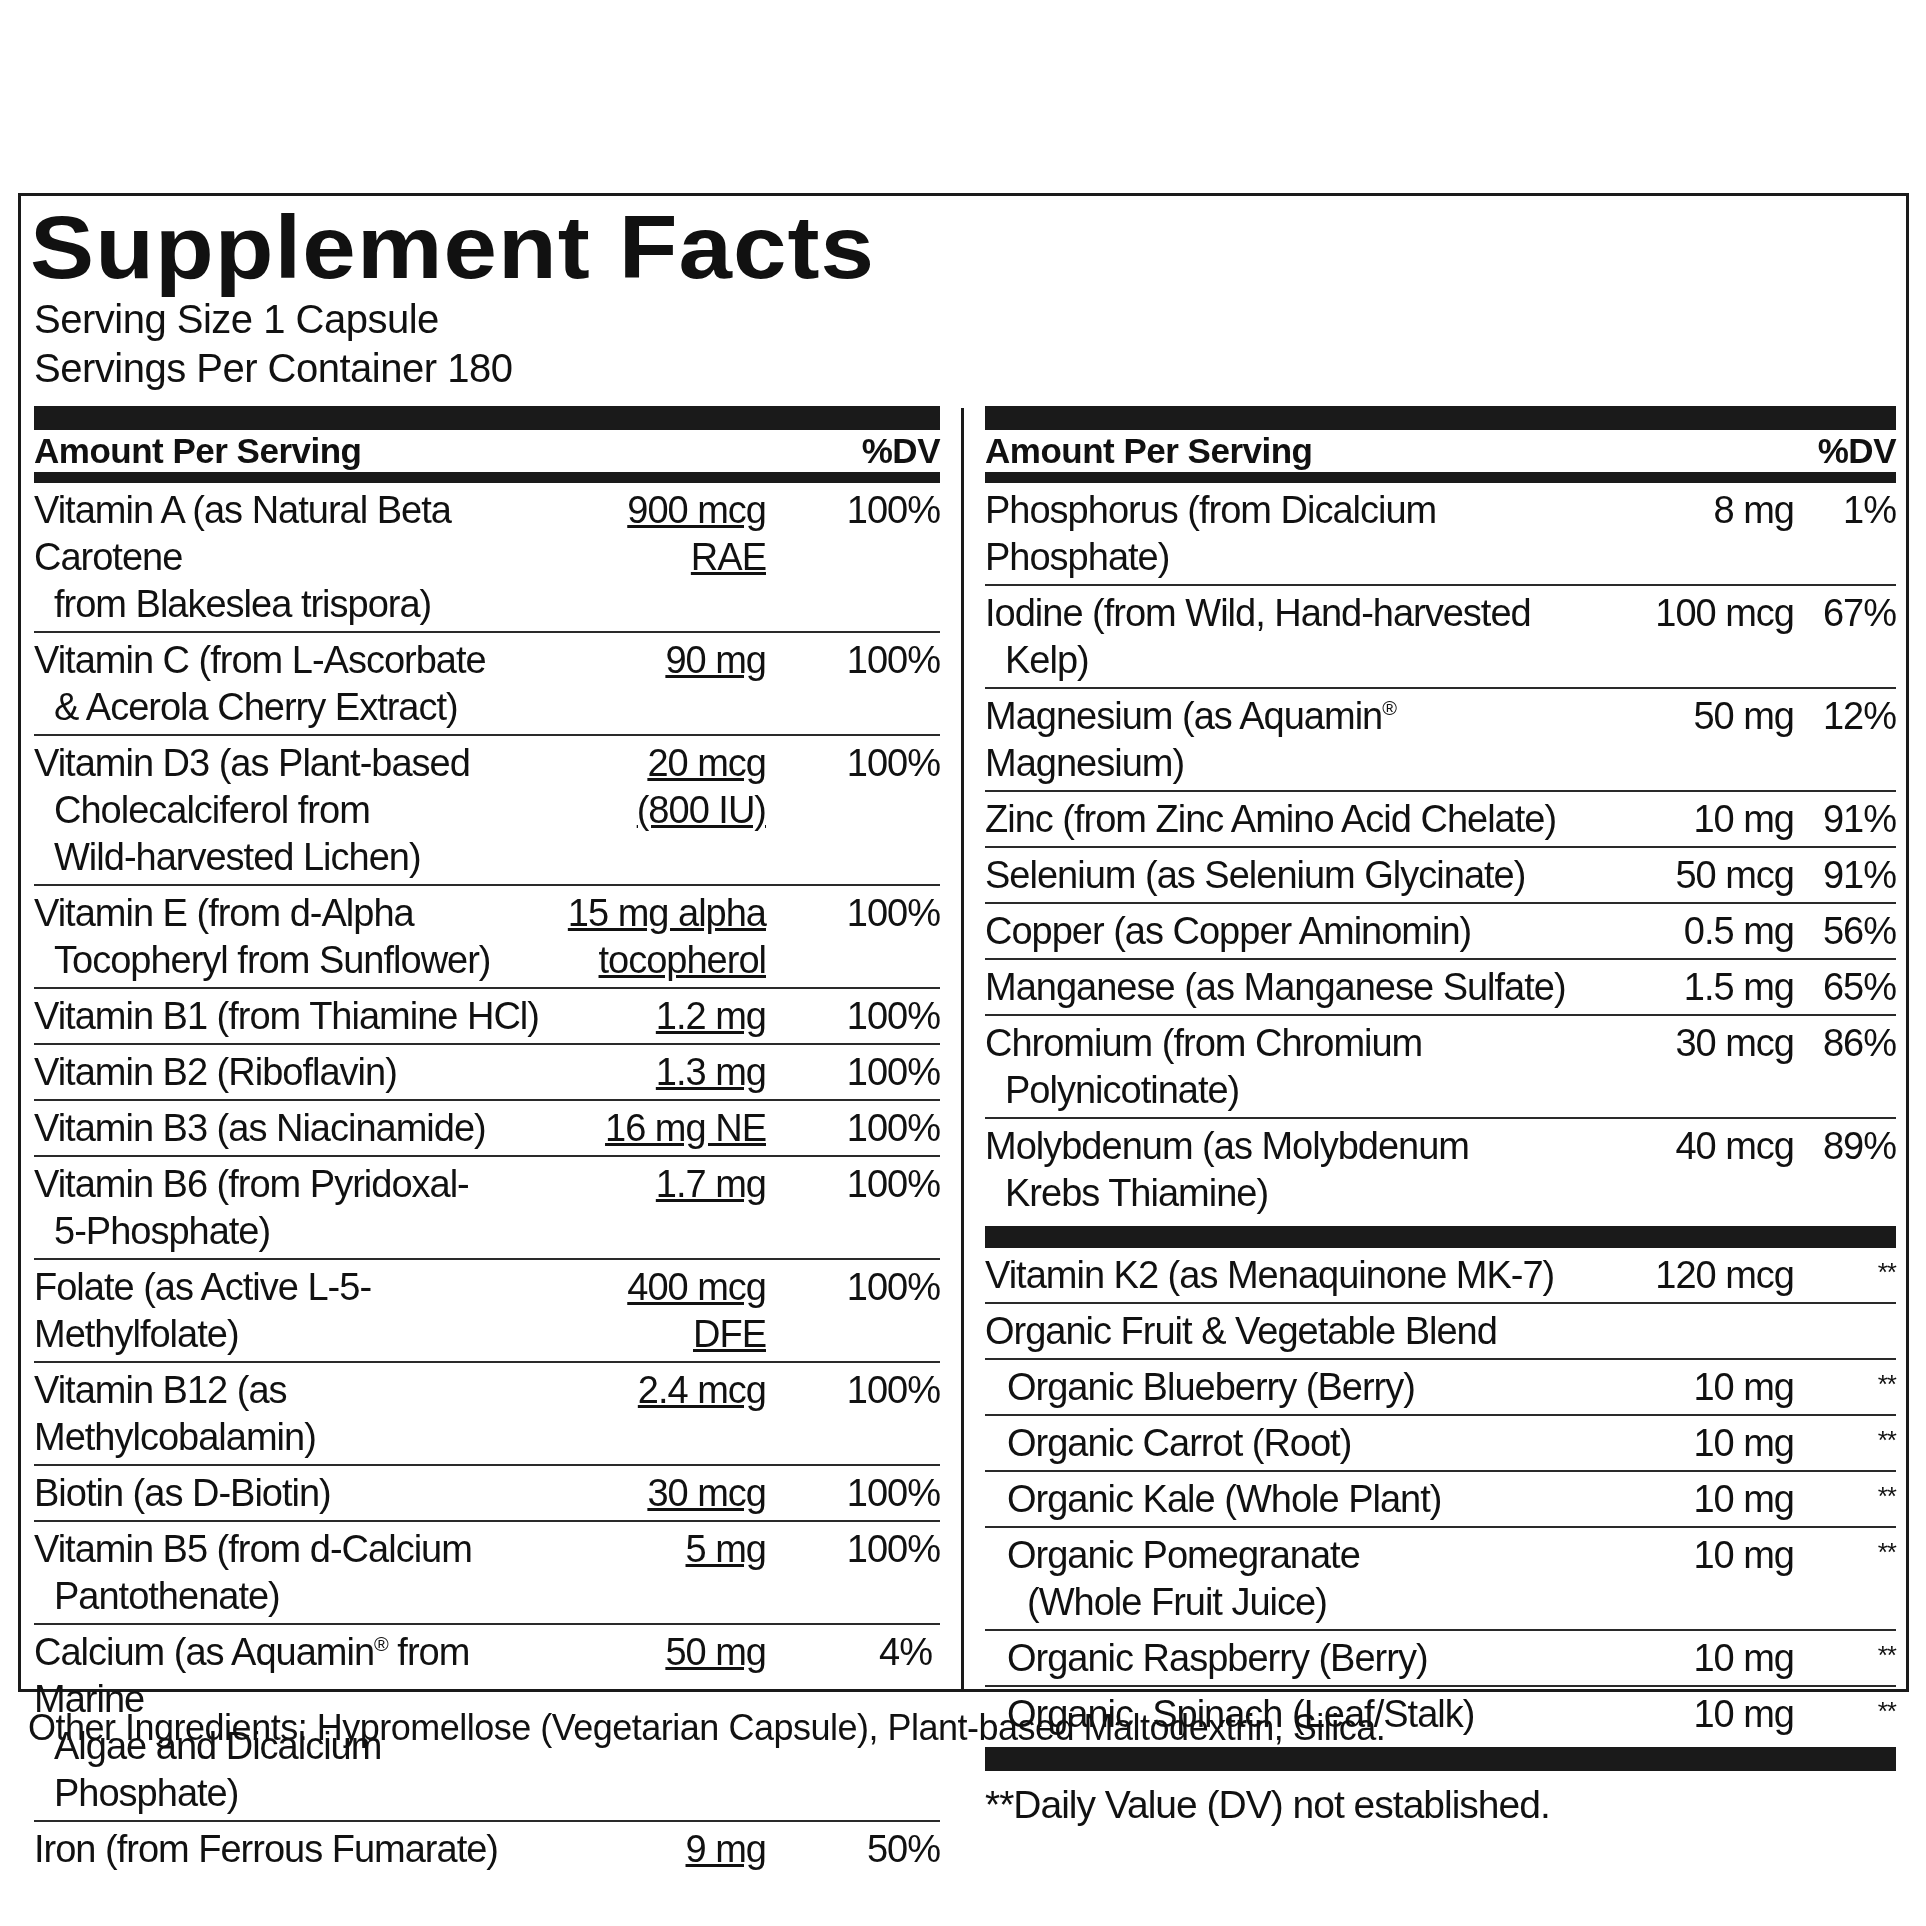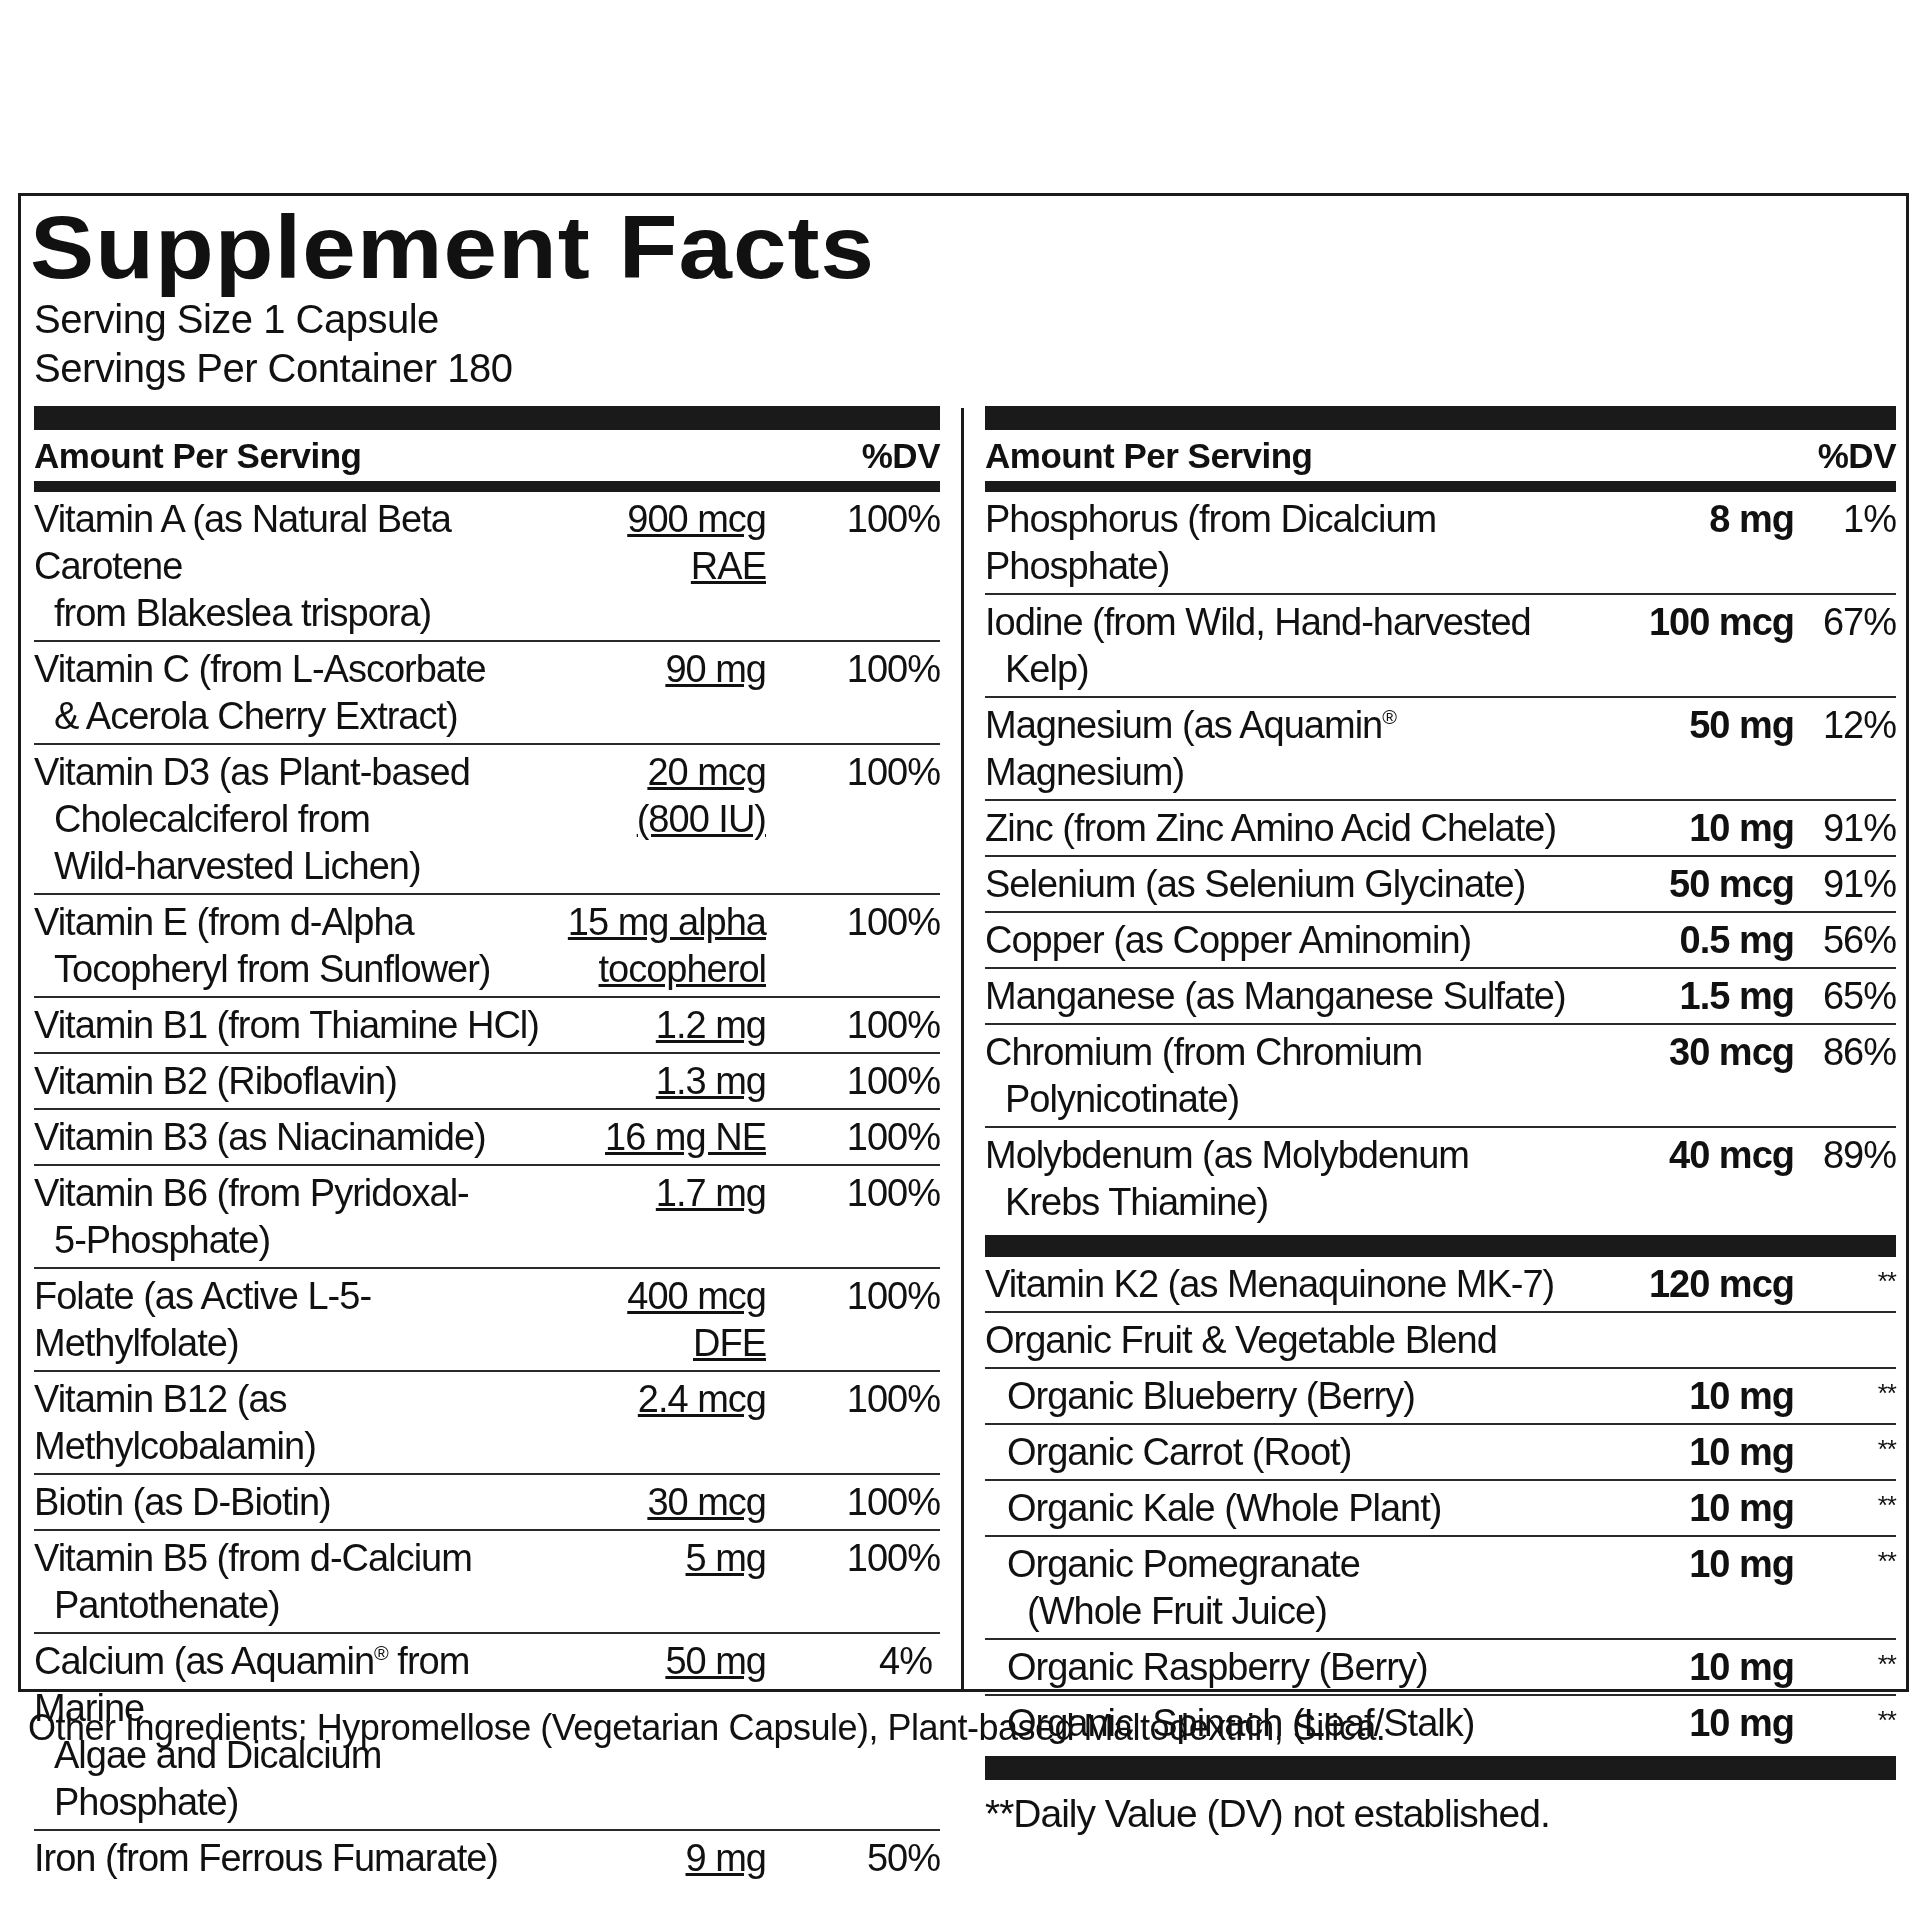--- a/index.html
+++ b/index.html
@@ -9,31 +9,31 @@
              border: 3px solid #1a1a1a; box-sizing: border-box; }
     .title { position: absolute; left: 30px; top: 203px; font-size: 89px; font-weight: 900;
              letter-spacing: 1px; line-height: 1; color: #111; transform: scaleX(1.08); transform-origin: left; }
     .serving { position: absolute; left: 34px; font-size: 40px; line-height: 1; letter-spacing: -0.5px; }
     .col { position: absolute; top: 406px; }
     .col.left { left: 34px; width: 906px; }
     .col.right { left: 985px; width: 911px; }
     .vdivider { position: absolute; left: 961px; top: 408px; width: 3px; height: 1284px; background: #1a1a1a; }
     .thickbar { height: 24px; background: #1a1a1a; }
     .medbar { height: 11px; background: #1a1a1a; }
-    .hdr { display: flex; justify-content: space-between; align-items: center; height: 51px;
+    .hdr { display: flex; justify-content: space-between; align-items: center; height: 42px;
            font-weight: bold; font-size: 35px; letter-spacing: -0.5px; }
     .row { display: flex; align-items: flex-start; border-bottom: 2px solid #2a2a2a;
            font-size: 38px; line-height: 47px; letter-spacing: -1px; padding: 4px 0 3px 0; }
     .row.noborder { border-bottom: none; }
     .row .name { flex: 1; }
     .row .name .cont { display: block; padding-left: 20px; }
     .row .amt { text-align: right; white-space: pre-line; }
     .left .row .amt { width: 218px; text-decoration: underline; }
     .left .row .dv { width: 132px; text-align: right; padding-left: 42px; }
-    .right .row .amt { width: 218px; font-weight: bold; }
+    .right .row .amt { width: 218px; }
     .right .row .dv { width: 102px; text-align: right; }
     .row .dv.star { font-size: 26px; line-height: 40px; }
     .row.indent .name { padding-left: 22px; }
     .row.blend .name { font-weight: normal; letter-spacing: -1px; }
     .sup { font-size: 20px; vertical-align: top; line-height: 30px; }
     .italic { }
     .footnote { font-size: 39px; letter-spacing: -1px; padding-top: 12px; }
     .other { position: absolute; left: 28px; top: 1707px; font-size: 36px; letter-spacing: -0.5px; }
     .other b { font-weight: normal; }
   </style>

